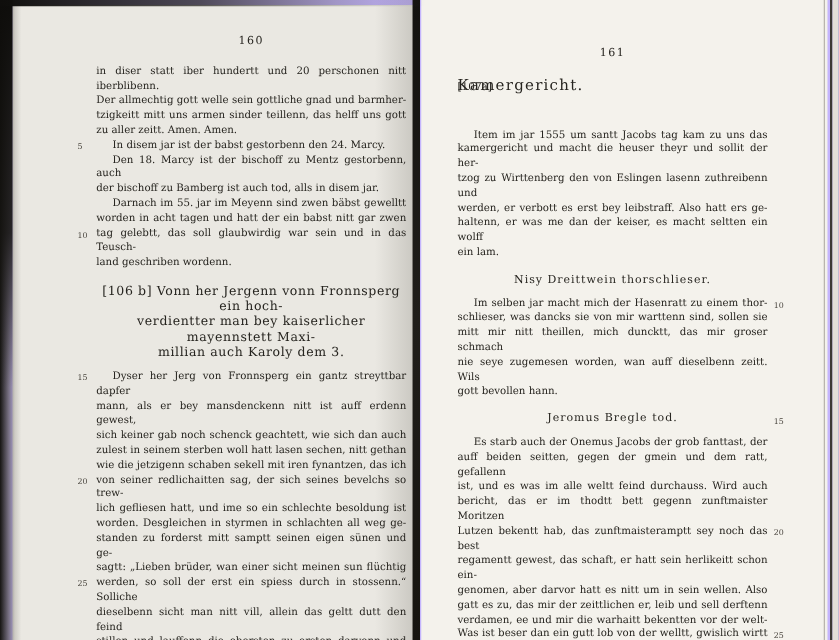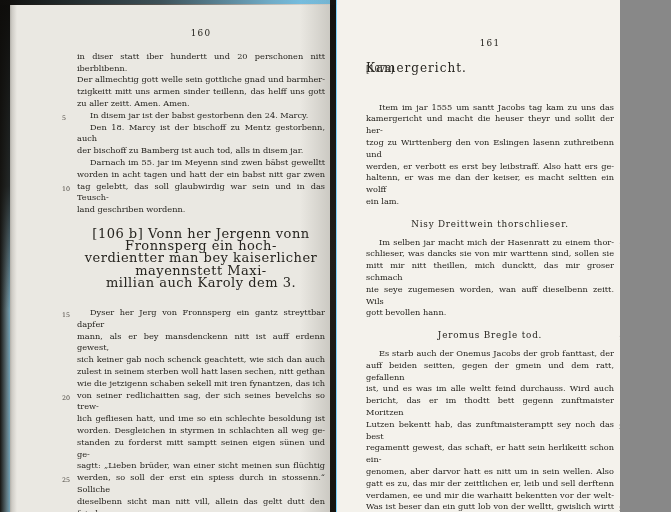--- a/index.html
+++ b/index.html
@@ -1,18 +1,18 @@
 <!DOCTYPE html>
 <html><head>
 <meta charset="utf-8">
 <style>
   html,body { margin:0; padding:0; background:#888; }
   .scan {
-    position:relative; width:620px; height:512px; overflow:hidden;
-    background:#7dd3fc;
+    position:relative; width:671px; height:512px; overflow:hidden;
+    background:#c4b5fd;
     font-family:"DejaVu Serif","Liberation Serif",serif;
     color:#26241f;
   }
   .page-bg-left  { position:absolute; left:10px; top:4px; width:322px; height:508px; background:#eae8e2; }
   .page-bg-right { position:absolute; left:337px; top:0; width:325px; height:512px; background:#f4f2ec; }
 
   .edge-left {
     position:absolute; left:0; top:0; width:17px; height:512px;
     background:linear-gradient(to right,#161512 0%,rgba(85,82,76,.7) 40%,rgba(120,116,108,.25) 70%,transparent 100%);
   }
@@ -43,21 +43,21 @@
   .pagenum { text-align:center; letter-spacing:1.2px; font-size:8.8px; margin-bottom:11px; }
 
   .line { position:relative; text-align:justify; text-align-last:justify; }
   .line.end    { text-align-last:left; }
   .line.center { text-align:center; text-align-last:center; }
   .line.indent { text-indent:13px; }
   .lineno { position:absolute; top:2px; font-size:6.3px; color:#4a463f; letter-spacing:0; text-indent:0; }
   .lineno.left  { left:-15px; }
   .lineno.right { right:-13px; }
 
-  .heading-block { margin:12px 0 18px; letter-spacing:.5px; font-size:13px; line-height:12.2px; }
+  .heading-block { margin:12px 0 6px; letter-spacing:.5px; font-size:10px; line-height:12.2px; }
   .subheading-block { margin:11px 0 6px; letter-spacing:.8px; font-size:8.8px; }
 
   .kamer-row { position:relative; text-align:left; margin:13px 0 26px; }
   .kamer-title { letter-spacing:1px; font-size:12px; }
   .folio-marker { position:absolute; left:0; top:1px; font-size:8.4px; letter-spacing:0; }
 </style>
 </head>
 <body>
 
 <div class="scan">

